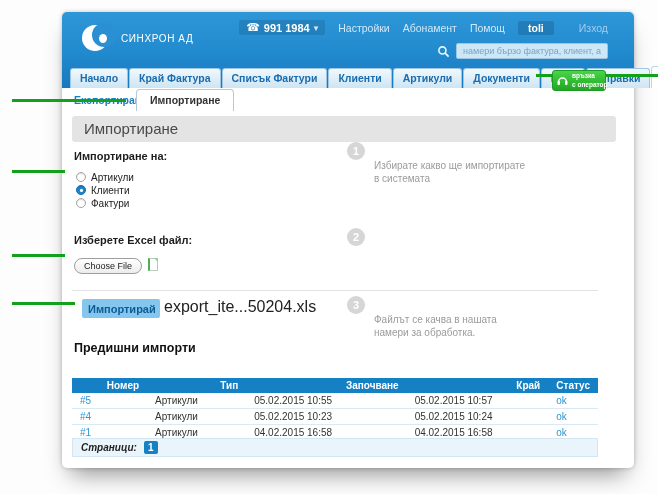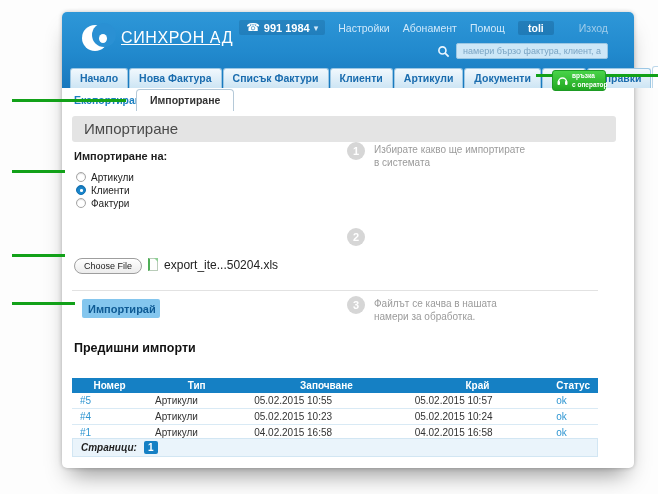--- a/index.html
+++ b/index.html
@@ -10,21 +10,21 @@
         box-shadow:0 0 4px rgba(0,0,0,.22), 0 14px 22px -8px rgba(0,0,0,.42);}
 
   
   .appheader{position:absolute;left:0;top:0;right:0;height:76px;border-radius:5px 5px 0 0;
              background:linear-gradient(180deg,#2e97d8 0%,#2189cd 55%,#1878bd 100%);}
   .logo{position:absolute;left:20px;top:11px;display:flex;align-items:center;gap:9px;}
   .logo-mark{position:relative;width:30px;height:30px;}
   .logo-mark .c1{position:absolute;left:0;top:2px;width:26px;height:26px;background:#fff;border-radius:50%;}
   .logo-mark .c2{position:absolute;left:10px;top:0;width:24px;height:24px;background:#2a90d3;border-radius:50%;}
   .logo-mark .c3{position:absolute;left:17px;top:11px;width:8px;height:9px;background:#fff;border-radius:50%;}
-  .logo-text{color:#fff;font-size:16px;letter-spacing:.6px;text-decoration:underline;}
+  .logo-text{color:#fff;font-size:10px;letter-spacing:.6px;}
 
   .toprow{position:absolute;top:8px;right:26px;display:flex;align-items:center;gap:13px;font-size:10.5px;white-space:nowrap;}
   .phone{display:flex;align-items:center;gap:4px;color:#fff;font-size:11px;background:rgba(0,30,60,.14);
          padding:1px 7px;border-radius:2px;cursor:pointer;}
   .phone b{font-size:11px;text-align:right;}
   .phone .caret{font-size:9px;color:#cfe8fa;}
   .toplink{color:#cfe8fa;text-decoration:none;cursor:pointer;}
   .toplink.dim{color:#9fccea;padding-left:12px;}
   .userlink{color:#fff;font-weight:bold;text-decoration:none;background:rgba(0,30,60,.18);padding:1px 10px;border-radius:2px;cursor:pointer;}
 
@@ -66,37 +66,37 @@
   .rb{width:10px;height:10px;border:1px solid #a5a5a5;border-radius:50%;background:#fff;box-sizing:border-box;
       box-shadow:inset 0 1px 1px rgba(0,0,0,.15);position:relative;flex:0 0 10px;}
   .radio-row.checked .rb{background:#1a86cc;border-color:#1270b2;}
   .radio-row.checked .rb::after{content:"";position:absolute;left:3px;top:3px;width:2.5px;height:2.5px;background:#fff;border-radius:50%;}
 
   .filerow{position:absolute;left:12px;top:246px;display:flex;align-items:flex-start;gap:6px;}
   .choose{display:inline-block;padding:2px 9px;font-size:9px;color:#222;cursor:pointer;
           background:linear-gradient(#fff,#ececec);border:1px solid #9e9e9e;border-radius:9px;}
   .fileic{position:relative;width:10px;height:13px;background:#fdfefd;border:1px solid #b9ccb9;border-left:2px solid #4fae57;box-sizing:border-box;}
   .fileic::after{content:"";position:absolute;right:-1px;top:-1px;border-style:solid;border-width:0 4px 4px 0;border-color:transparent #8fd096 transparent transparent;}
-  .filename{font-size:12px;color:#222;}
+  .filename{font-size:16px;color:#222;margin-top:40px;}
 
   .divider{position:absolute;left:10px;top:278px;width:526px;border-top:1px solid #e2e2e2;}
 
   .importbtn{position:absolute;left:20px;top:287px;width:78px;height:19px;background:#84c6ee;border:none;border-radius:2px;
              color:#0e5a94;font-weight:bold;font-size:11px;font-family:inherit;cursor:pointer;}
 
   .step{position:absolute;left:285px;display:flex;gap:9px;align-items:flex-start;}
   .s1{top:130px;} .s2{top:216px;} .s3{top:284px;}
   .stepnum{width:18px;height:18px;border-radius:50%;background:#d6d6d6;color:#fff;font-weight:bold;font-size:11px;
            text-align:center;line-height:18px;flex:0 0 18px;}
-  .steptx{font-size:10px;color:#9b9b9b;line-height:1.32;width:152px;padding-top:1px;}
+  .steptx{font-size:10px;color:#9b9b9b;line-height:1.32;width:152px;padding-top:17px;}
 
   
   .h-history{position:absolute;left:12px;top:329px;font-size:12.5px;font-weight:bold;color:#111;}
   table.hist{position:absolute;left:10px;top:366px;width:526px;border-collapse:collapse;font-size:10px;}
-  table.hist th{background:#1580c4;color:#fff;font-weight:bold;text-align:center;padding:2px 8px;height:11px;}
+  table.hist th{background:#1580c4;color:#fff;font-weight:bold;text-align:right;padding:2px 8px;height:11px;}
   table.hist td{padding:2px 8px;color:#333;border-bottom:1px solid #d9eaf5;height:11px;}
   a.tlink{color:#2f96d2;text-decoration:none;cursor:pointer;}
 
   .pager{position:absolute;left:10px;top:426px;width:526px;height:19px;background:#eaf4fb;border:1px solid #d2e6f3;
          box-sizing:border-box;display:flex;align-items:center;gap:7px;padding:0 8px;}
   .pager b{font-size:10px;color:#222;font-style:italic;}
   .pagebox{width:14px;height:13px;background:#1580c4;color:#fff;font-size:10px;font-weight:bold;
            text-align:center;line-height:13px;border-radius:2px;cursor:pointer;}
 
   
@@ -141,21 +141,21 @@
           <svg width="13" height="13" viewBox="0 0 24 24">
               <circle cx="10" cy="10" r="6.5" fill="none" stroke="#eaf6ff" stroke-width="3"></circle>
               <line x1="15" y1="15" x2="21.5" y2="21.5" stroke="#eaf6ff" stroke-width="3.2"></line>
             </svg>
         </span>
         <input class="search" placeholder="намери бързо фактура, клиент, артикул, ...." style="">
       </div>
 
       <div class="tabs">
         <div class="tab">Начало</div>
-        <div class="tab">Нова Фактура</div>
+        <div class="tab">Край Фактура</div>
         <div class="tab">Списък Фактури</div>
         <div class="tab">Клиенти</div>
         <div class="tab">Артикули</div>
         <div class="tab">Документи</div>
         <div class="tab">Каса</div>
         <div class="tab">Справки</div>
         <div class="tab active">Импорт/експорт</div>
       </div>
     </div>
 
@@ -187,20 +187,21 @@
     </label>
     <label class="radio-row r1 checked">
       <span class="rb"></span>
       <span>Клиенти</span>
     </label>
     <label class="radio-row r2">
       <span class="rb"></span>
       <span>Фактури</span>
     </label>
 
+    <div class="h3 h-file">Изберете Excel файл:</div>
     <div class="filerow">
       <span class="choose">Choose File</span>
       <span class="fileic"></span>
       <span class="filename">export_ite...50204.xls</span>
     </div>
 
     <div class="divider"></div>
 
     <button class="importbtn">Импортирай</button>
 

